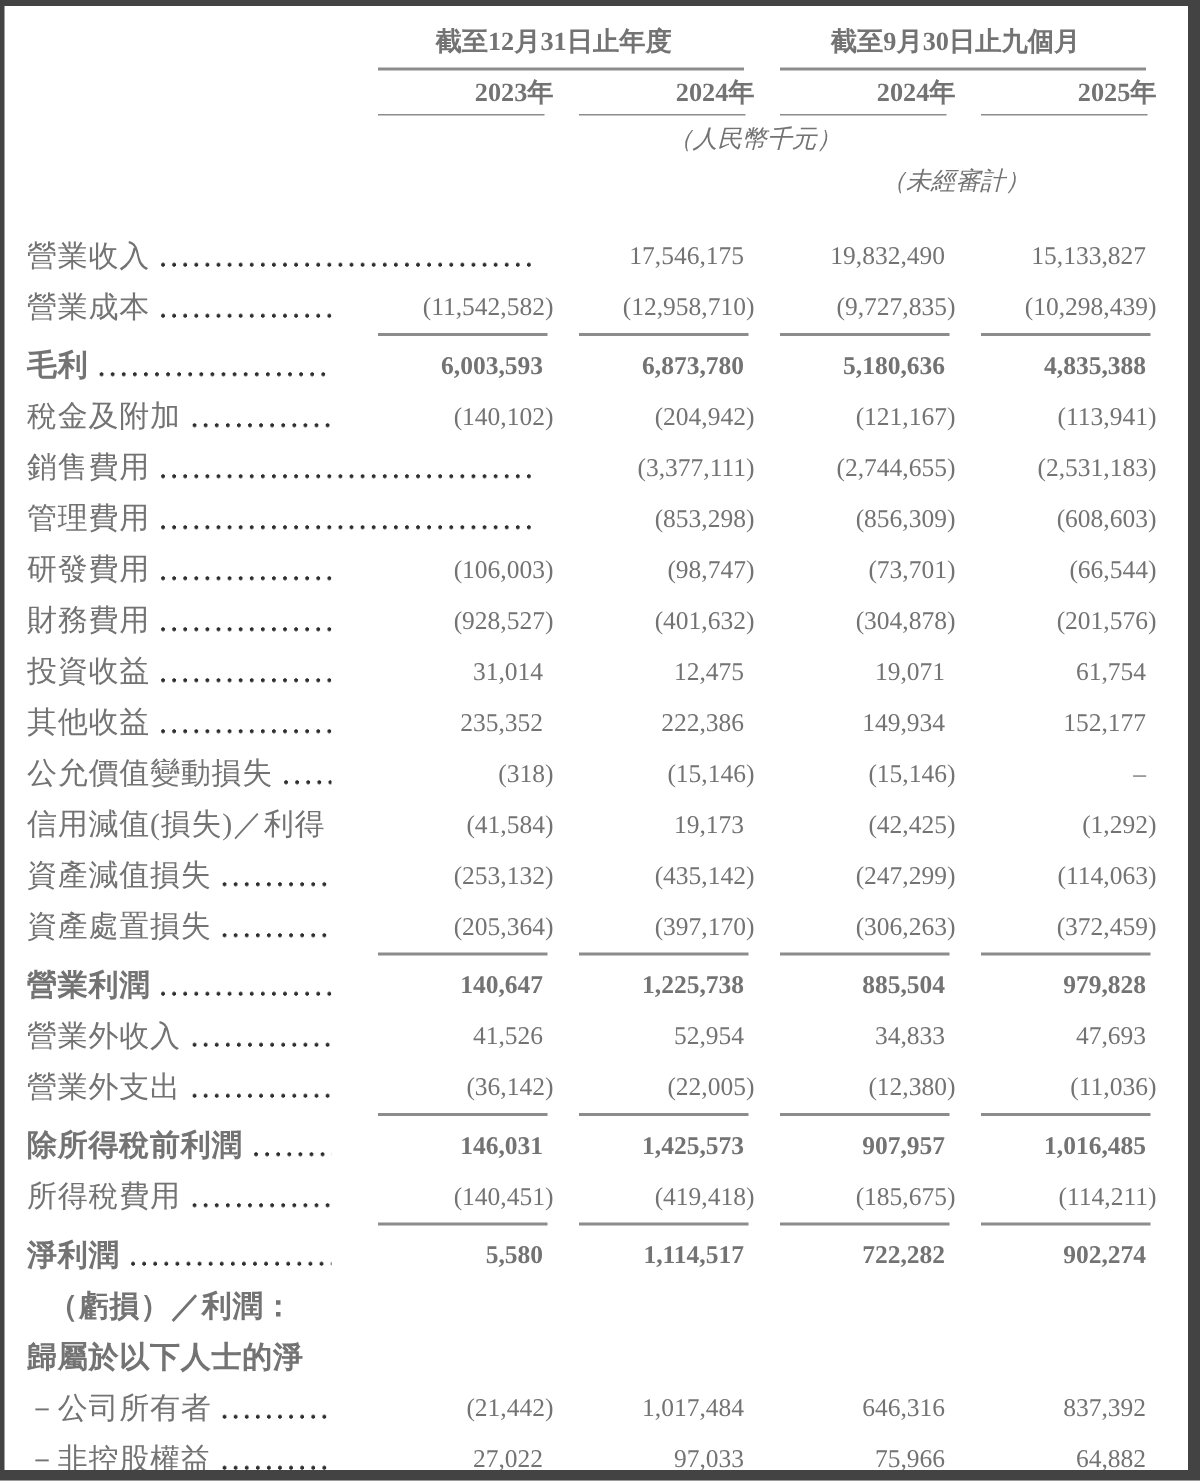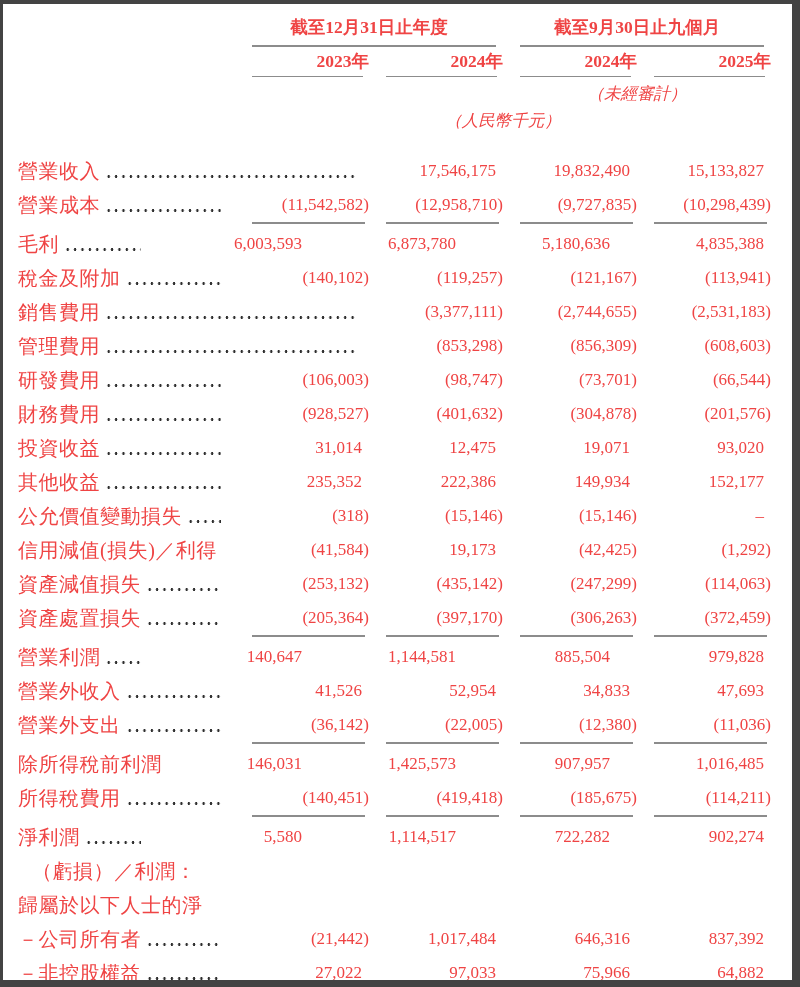--- a/index.html
+++ b/index.html
@@ -3,21 +3,21 @@
 <meta charset="utf-8">
 <style>
   html,body{margin:0;padding:0;}
   body{
     width:800px;height:987px;overflow:hidden;background:#434343;
     font-family:"Liberation Serif","DejaVu Serif",serif;
   }
   .page{
     box-sizing:border-box;width:800px;height:987px;
     border:solid #434343;border-width:4px 8px 7px 3px;
-    background:#ffffff;color:#ef4444;
+    background:#ffffff;color:#737373;
     padding:0 21px 0 15px;overflow:hidden;
   }
   
   .hdr{display:flex;margin-top:12px;}
   .hdr-spacer{width:217px;}
   .grp{width:268px;}
   .grp-title{font-weight:bold;font-size:17.5px;line-height:22px;text-align:center;white-space:nowrap;}
   .grp-rule{height:1.6px;background:#8c8c8c;margin:7px 7px 0 17px;}
   .grp-years{display:flex;margin-top:2px;}
   .ycol{width:134px;box-sizing:border-box;}
@@ -29,21 +29,21 @@
   
   .tbody{margin-top:22px;}
   .data-row{display:flex;height:34px;line-height:34px;}
   .label-cell{flex:1;display:flex;min-width:0;font-size:20px;letter-spacing:0.5px;white-space:nowrap;}
   .label-text{white-space:nowrap;}
   .dots{flex:1;margin:0 14px 10px 5px;
     background-image:radial-gradient(circle,#2e2e2e 1.15px,transparent 1.5px);
     background-position:left bottom;background-size:7.4px 3px;background-repeat:repeat-x;}
   .vcell{width:134px;box-sizing:border-box;text-align:right;font-size:17px;white-space:nowrap;}
   .vcell.pos{padding-right:7px;}
-  .data-row.bold{font-weight:normal;gap:20px;}
+  .data-row.bold{font-weight:bold;}
   .data-row.indent .label-text{padding-left:14px;}
   .rule-row{display:flex;height:5px;}
   .rule-row .spacer{flex:1;}
   .rcol{width:134px;box-sizing:border-box;}
   .rcol div{height:1.6px;background:#8c8c8c;margin:0 4px 0 17px;}
 </style>
 </head>
 <body>
 
 <div class="page">
@@ -76,25 +76,25 @@
         </div>
         <div class="ycol">
           <div class="ylabel">2025年</div>
           <div class="yrule"></div>
         </div>
       </div>
     </div>
   </div>
 
   <div class="note-row">
+    <div class="currency">（人民幣千元）</div>
+  </div>
+
+  <div class="note-row">
     <div class="unaudited">（未經審計）</div>
-  </div>
-
-  <div class="note-row">
-    <div class="currency">（人民幣千元）</div>
   </div>
 
   <div class="tbody" id="tbody">
       <div class="data-row">
         <div class="label-cell">
           <span class="label-text">營業收入</span>
           <span class="dots"></span>
         </div>
         <div class="vcell pos">17,546,175</div>
         <div class="vcell pos">19,832,490</div>
@@ -134,21 +134,21 @@
         <div class="vcell pos">6,873,780</div>
         <div class="vcell pos">5,180,636</div>
         <div class="vcell pos">4,835,388</div>
       </div>
       <div class="data-row">
         <div class="label-cell">
           <span class="label-text">稅金及附加</span>
           <span class="dots"></span>
         </div>
         <div class="vcell">(140,102)</div>
-        <div class="vcell">(119,257)</div>
+        <div class="vcell">(204,942)</div>
         <div class="vcell">(121,167)</div>
         <div class="vcell">(113,941)</div>
       </div>
       <div class="data-row">
         <div class="label-cell">
           <span class="label-text">銷售費用</span>
           <span class="dots"></span>
         </div>
         <div class="vcell">(3,377,111)</div>
         <div class="vcell">(2,744,655)</div>
@@ -184,21 +184,21 @@
         <div class="vcell">(201,576)</div>
       </div>
       <div class="data-row">
         <div class="label-cell">
           <span class="label-text">投資收益</span>
           <span class="dots"></span>
         </div>
         <div class="vcell pos">31,014</div>
         <div class="vcell pos">12,475</div>
         <div class="vcell pos">19,071</div>
-        <div class="vcell pos">93,020</div>
+        <div class="vcell pos">61,754</div>
       </div>
       <div class="data-row">
         <div class="label-cell">
           <span class="label-text">其他收益</span>
           <span class="dots"></span>
         </div>
         <div class="vcell pos">235,352</div>
         <div class="vcell pos">222,386</div>
         <div class="vcell pos">149,934</div>
         <div class="vcell pos">152,177</div>
@@ -257,21 +257,21 @@
         <div class="rcol">
           <div></div>
         </div>
       </div>
       <div class="data-row bold">
         <div class="label-cell">
           <span class="label-text">營業利潤</span>
           <span class="dots"></span>
         </div>
         <div class="vcell pos">140,647</div>
-        <div class="vcell pos">1,144,581</div>
+        <div class="vcell pos">1,225,738</div>
         <div class="vcell pos">885,504</div>
         <div class="vcell pos">979,828</div>
       </div>
       <div class="data-row">
         <div class="label-cell">
           <span class="label-text">營業外收入</span>
           <span class="dots"></span>
         </div>
         <div class="vcell pos">41,526</div>
         <div class="vcell pos">52,954</div>

